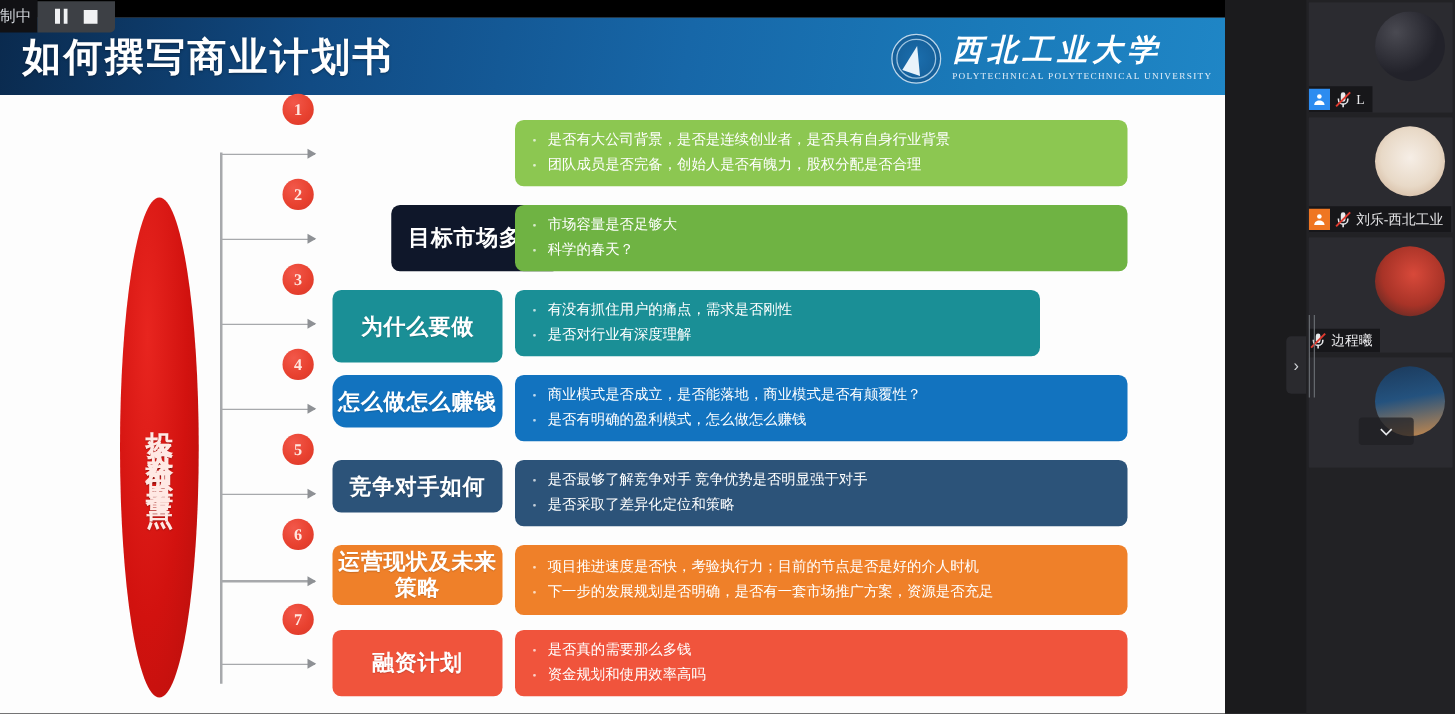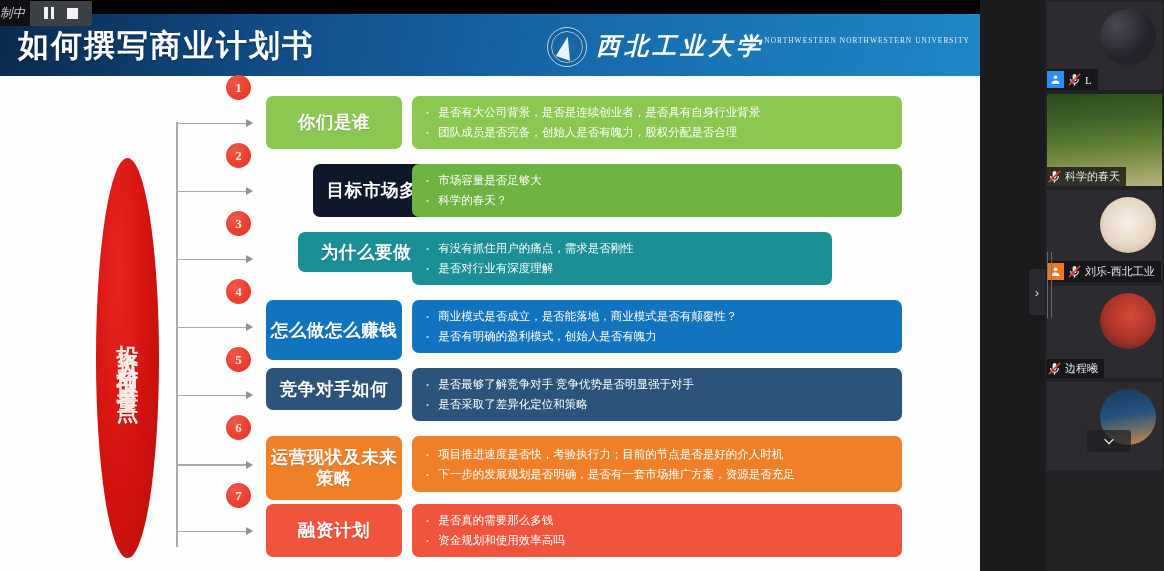--- a/index.html
+++ b/index.html
@@ -50,21 +50,21 @@
     content: ""; position: absolute; left: 3px; top: 3px; right: 3px; bottom: 3px;
     border-radius: 50%; border: 1px solid #9cc3e0;
   }
   .logo-seal::after {
     content: ""; position: absolute; left: 11px; top: 9px;
     width: 0; height: 0;
     border-left: 5px solid transparent; border-right: 10px solid transparent;
     border-bottom: 22px solid #e9f3fa;
     transform: rotate(19deg);
   }
-  .logo-text-wrap { display: flex; flex-direction: row; }
+  .logo-text-wrap { display: flex; flex-direction: column; }
   #logo-cn {
     color: #ffffff; font-size: 24px; font-weight: bold;
     letter-spacing: 4px; line-height: 1.05;
     font-family: "Liberation Serif", serif;
     font-style: italic;
     white-space: nowrap;
   }
   #logo-en {
     color: #e2eef8; font-size: 7.4px; letter-spacing: 1.05px;
     margin-top: 2px; white-space: nowrap;
@@ -138,21 +138,20 @@
 
   
   #rec-overlay {
     position: absolute; left: 0; top: 0; z-index: 40;
     display: flex; align-items: center; height: 26px;
   }
   #rec-label {
     color: #cfd3d8; font-size: 12.5px; padding: 0 5px 0 0;
     background: #111114; height: 26px; line-height: 26px;
     font-family: "Liberation Serif", serif;
-    font-style: italic;
   }
   #rec-buttons {
     background: #3d4045; height: 25px; width: 62px;
     border-radius: 0 0 4px 0;
     display: flex; align-items: center; justify-content: center; gap: 13px;
   }
   #pause-icon { display: flex; gap: 3px; }
   #pause-icon i { display: block; width: 3.5px; height: 12px; background: #f1f2f4; }
   #stop-icon { width: 11px; height: 11px; background: #f1f2f4; }
 
@@ -227,34 +226,33 @@
     <div id="letterbox-top"></div>
 
     <div id="slide">
 
       <div id="slide-header">
         <div id="slide-title">如何撰写商业计划书</div>
         <div id="logo-block">
           <div class="logo-seal"></div>
           <div class="logo-text-wrap">
             <div id="logo-cn">西北工业大学</div>
-            <div id="logo-en">NORTHWESTERN NORTHWESTERN UNIVERSITY</div>
+            <div id="logo-en">POLYTECHNICAL POLYTECHNICAL UNIVERSITY</div>
           </div>
         </div>
       </div>
 
       <div id="diagram">
         <div id="oval">
           <span id="oval-text">投资人对项目考量点</span>
         </div>
         <div id="trunk"></div>
         <div id="rows-host"></div>
       <div class="branch" style="top: 46.5px;"></div>
           <div class="num-circle" style="left: 226px; top: -1px;">1</div>
-          <div class="label-box" style="top: 20px; height: 53px; background: rgb(140, 199, 81);">你们是谁</div>
           <div class="detail-box" style="top: 20px; height: 53px; width: 490px; background: rgb(140, 199, 81);">
             <div class="detail-line">
               <span class="bullet">•</span>
               <span>是否有大公司背景，是否是连续创业者，是否具有自身行业背景</span>
             </div>
             <div class="detail-line">
               <span class="bullet">•</span>
               <span>团队成员是否完备，创始人是否有魄力，股权分配是否合理</span>
             </div>
           </div>
@@ -266,60 +264,60 @@
               <span class="bullet">•</span>
               <span>市场容量是否足够大</span>
             </div>
             <div class="detail-line">
               <span class="bullet">•</span>
               <span>科学的春天？</span>
             </div>
           </div>
           <div class="branch" style="top: 182.5px;"></div>
           <div class="num-circle" style="left: 226px; top: 135px;">3</div>
-          <div class="label-box" style="top: 156px; height: 40px; background: rgb(26, 143, 150); margin-left: 32px;">为什么要做</div>
+          <div class="label-box" style="top: 156px; height: 58px; background: rgb(26, 143, 150);">为什么要做</div>
           <div class="detail-box" style="top: 156px; height: 53px; width: 420px; background: rgb(26, 143, 150);">
             <div class="detail-line">
               <span class="bullet">•</span>
               <span>有没有抓住用户的痛点，需求是否刚性</span>
             </div>
             <div class="detail-line">
               <span class="bullet">•</span>
               <span>是否对行业有深度理解</span>
             </div>
           </div>
           <div class="branch" style="top: 250.5px;"></div>
           <div class="num-circle" style="left: 226px; top: 203px;">4</div>
-          <div class="label-box" style="top: 224px; height: 60px; background: rgb(18, 115, 191);">怎么做怎么赚钱</div>
+          <div class="label-box" style="top: 224px; height: 42px; background: rgb(18, 115, 191); border-radius: 11px;">怎么做怎么赚钱</div>
           <div class="detail-box" style="top: 224px; height: 53px; width: 490px; background: rgb(18, 115, 191);">
             <div class="detail-line">
               <span class="bullet">•</span>
               <span>商业模式是否成立，是否能落地，商业模式是否有颠覆性？</span>
             </div>
             <div class="detail-line">
               <span class="bullet">•</span>
-              <span>是否有明确的盈利模式，创始人是否有魄力</span>
+              <span>是否有明确的盈利模式，怎么做怎么赚钱</span>
             </div>
           </div>
           <div class="branch" style="top: 318.5px;"></div>
           <div class="num-circle" style="left: 226px; top: 271px;">5</div>
           <div class="label-box" style="top: 292px; height: 42px; background: rgb(44, 83, 121);">竞争对手如何</div>
           <div class="detail-box" style="top: 292px; height: 53px; width: 490px; background: rgb(44, 83, 121);">
             <div class="detail-line">
               <span class="bullet">•</span>
               <span>是否最够了解竞争对手 竞争优势是否明显强于对手</span>
             </div>
             <div class="detail-line">
               <span class="bullet">•</span>
               <span>是否采取了差异化定位和策略</span>
             </div>
           </div>
           <div class="branch" style="top: 388px;"></div>
           <div class="num-circle" style="left: 226px; top: 339px;">6</div>
-          <div class="label-box" style="top: 360px; height: 64px; background: rgb(239, 128, 41);">运营现状及未来策略</div>
+          <div class="label-box" style="top: 360px; height: 48px; background: rgb(239, 128, 41);">运营现状及未来策略</div>
           <div class="detail-box" style="top: 360px; height: 56px; width: 490px; background: rgb(239, 128, 41);">
             <div class="detail-line">
               <span class="bullet">•</span>
               <span>项目推进速度是否快，考验执行力；目前的节点是否是好的介人时机</span>
             </div>
             <div class="detail-line">
               <span class="bullet">•</span>
               <span>下一步的发展规划是否明确，是否有一套市场推广方案，资源是否充足</span>
             </div>
           </div>
@@ -371,32 +369,20 @@
             </span>
             <span class="mic-muted"><svg viewBox="0 0 24 24" width="15" height="15">
                 <path d="M12 3a3 3 0 0 0-3 3v6a3 3 0 0 0 6 0V6a3 3 0 0 0-3-3z" fill="#e9eaec"></path>
                 <path d="M6 11v1a6 6 0 0 0 12 0v-1" stroke="#e9eaec" stroke-width="2" fill="none"></path>
                 <line x1="12" y1="18" x2="12" y2="22" stroke="#e9eaec" stroke-width="2"></line>
                 <line x1="3" y1="21" x2="21" y2="3" stroke="#e03a2f" stroke-width="2.6"></line>
               </svg></span>
             <span class="pname">L</span>
           </div>
         </div>
-        <div class="tile active" style="height: 92px;">
-          <div class="tile-bg" style="background: linear-gradient(175deg, rgb(46, 74, 29) 0%, rgb(63, 97, 39) 28%, rgb(91, 124, 51) 52%, rgb(125, 143, 74) 70%, rgb(184, 178, 124) 100%);"></div>
-          <div class="namerow">
-            <span class="mic-muted"><svg viewBox="0 0 24 24" width="15" height="15">
-                <path d="M12 3a3 3 0 0 0-3 3v6a3 3 0 0 0 6 0V6a3 3 0 0 0-3-3z" fill="#e9eaec"></path>
-                <path d="M6 11v1a6 6 0 0 0 12 0v-1" stroke="#e9eaec" stroke-width="2" fill="none"></path>
-                <line x1="12" y1="18" x2="12" y2="22" stroke="#e9eaec" stroke-width="2"></line>
-                <line x1="3" y1="21" x2="21" y2="3" stroke="#e03a2f" stroke-width="2.6"></line>
-              </svg></span>
-            <span class="pname">科学的春天</span>
-          </div>
-        </div>
         <div class="tile" style="height: 92px;">
           <div class="tile-bg" style="background: rgb(43, 43, 48);">
             <div class="avatar" style="background: radial-gradient(circle at 50% 45%, rgb(246, 238, 230) 0%, rgb(232, 217, 199) 55%, rgb(201, 169, 140) 100%);"></div>
           </div>
           <div class="namerow">
             <span class="badge host">
               <svg viewBox="0 0 24 24" fill="#fff">
                 <circle cx="12" cy="7" r="4"></circle>
                 <path d="M3 22c0-5 4-8 9-8s9 3 9 8z"></path>
               </svg>

